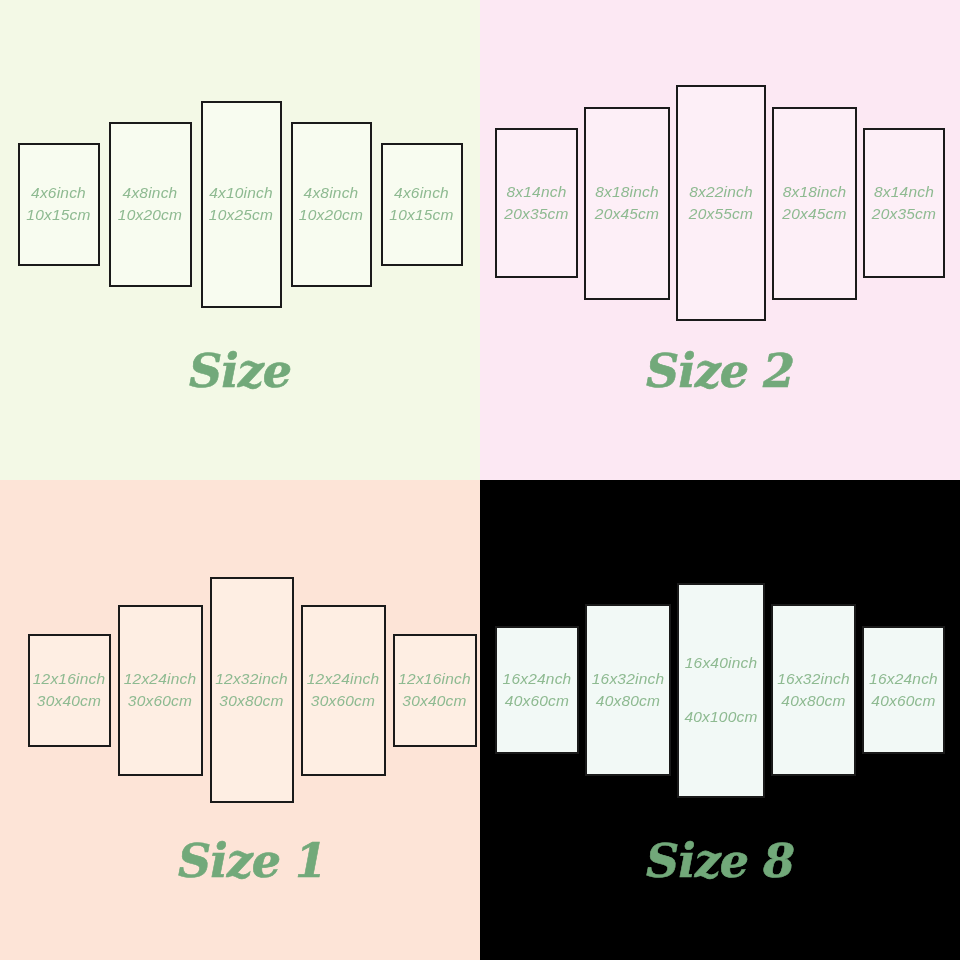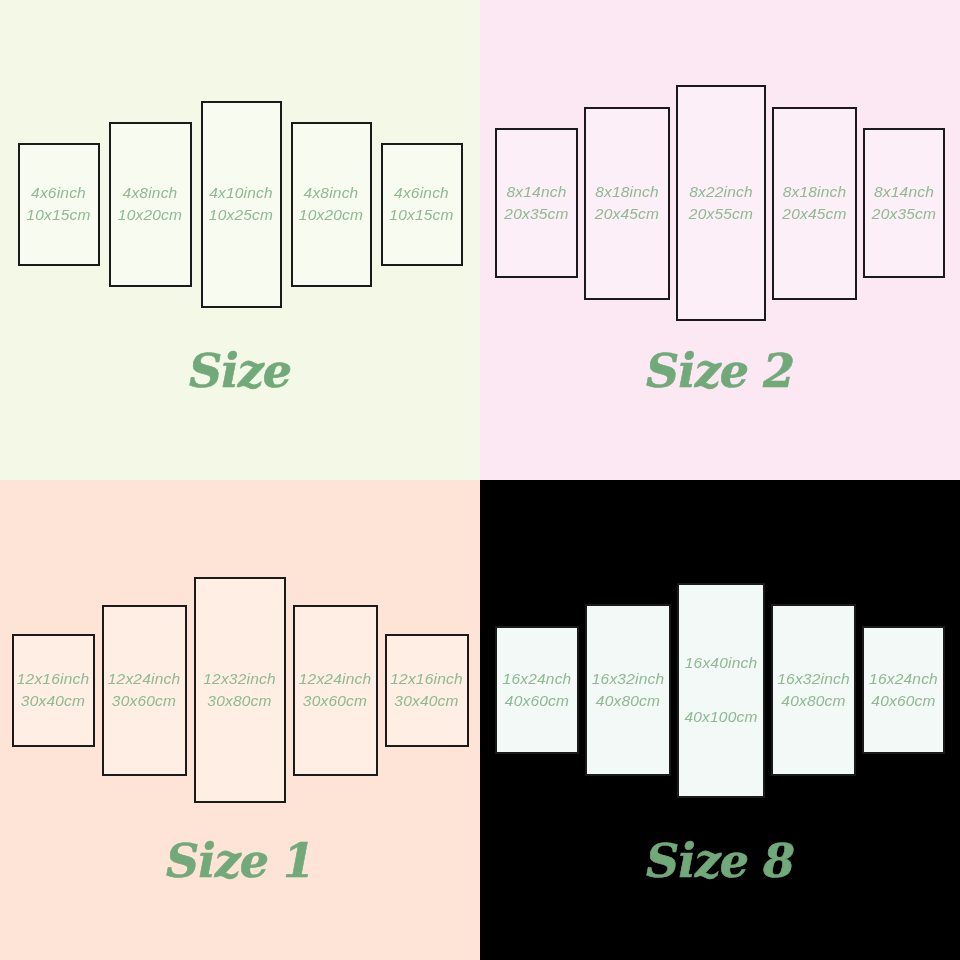--- a/index.html
+++ b/index.html
@@ -28,21 +28,21 @@
     display: flex; flex-direction: column; justify-content: center; align-items: center;
   }
   .panel .line {
     font-style: italic; font-size: 15.5px; line-height: 1.45;
     color: var(--label, #8eba91); white-space: nowrap; letter-spacing: 0.2px;
   }
 
   
   .q1 .p1{width:82px;height:123px} .q1 .p2{width:83px;height:165px} .q1 .p3{width:81px;height:207px} .q1 .p4{width:81px;height:165px} .q1 .p5{width:82px;height:123px}
   .q2 .p1{width:83px;height:150px} .q2 .p2{width:86px;height:193px} .q2 .p3{width:90px;height:236px} .q2 .p4{width:85px;height:193px} .q2 .p5{width:82px;height:150px}
-  .q3 .p1{width:83px;height:113px} .q3 .p2{width:85px;height:171px} .q3 .p3{width:92px;height:226px} .q3 .p4{width:85px;height:171px} .q3 .p5{width:84px;height:113px}
+  .q3 .p1{width:83px;height:113px} .q3 .p2{width:85px;height:171px} .q3 .p3{width:84px;height:226px} .q3 .p4{width:85px;height:171px} .q3 .p5{width:84px;height:113px}
   .q4 .p1{width:84px;height:128px} .q4 .p2{width:86px;height:172px} .q4 .p3{width:88px;height:215px} .q4 .p4{width:85px;height:172px} .q4 .p5{width:83px;height:128px}
 
   .quadrant-title {
     position: absolute; left: 0; width: 100%; margin: 0;
     text-align: center;
     font-family: "DejaVu Serif", serif; font-style: italic; font-weight: 700;
     font-size: 46px; letter-spacing: -1px;
     color: var(--title, #72a97a);
     -webkit-text-stroke: 0.6px currentColor;
   }
@@ -96,21 +96,21 @@
           <div class="line">8x18inch</div>
           <div class="line">20x45cm</div>
         </div>
         <div class="panel p5" style="background: rgb(253, 239, 247);">
           <div class="line">8x14nch</div>
           <div class="line">20x35cm</div>
         </div>
       </div>
     <h2 class="quadrant-title">Size 2</h2>
   </section>
-  <section class="quadrant q3" style="background: rgb(253, 228, 215);">
+  <section class="quadrant q3" style="background: rgb(253, 228, 215); padding-left: 24px;">
     <div class="panels">
         <div class="panel p1" style="background: rgb(254, 238, 227);">
           <div class="line">12x16inch</div>
           <div class="line">30x40cm</div>
         </div>
         <div class="panel p2" style="background: rgb(254, 238, 227);">
           <div class="line">12x24inch</div>
           <div class="line">30x60cm</div>
         </div>
         <div class="panel p3" style="background: rgb(254, 238, 227);">

